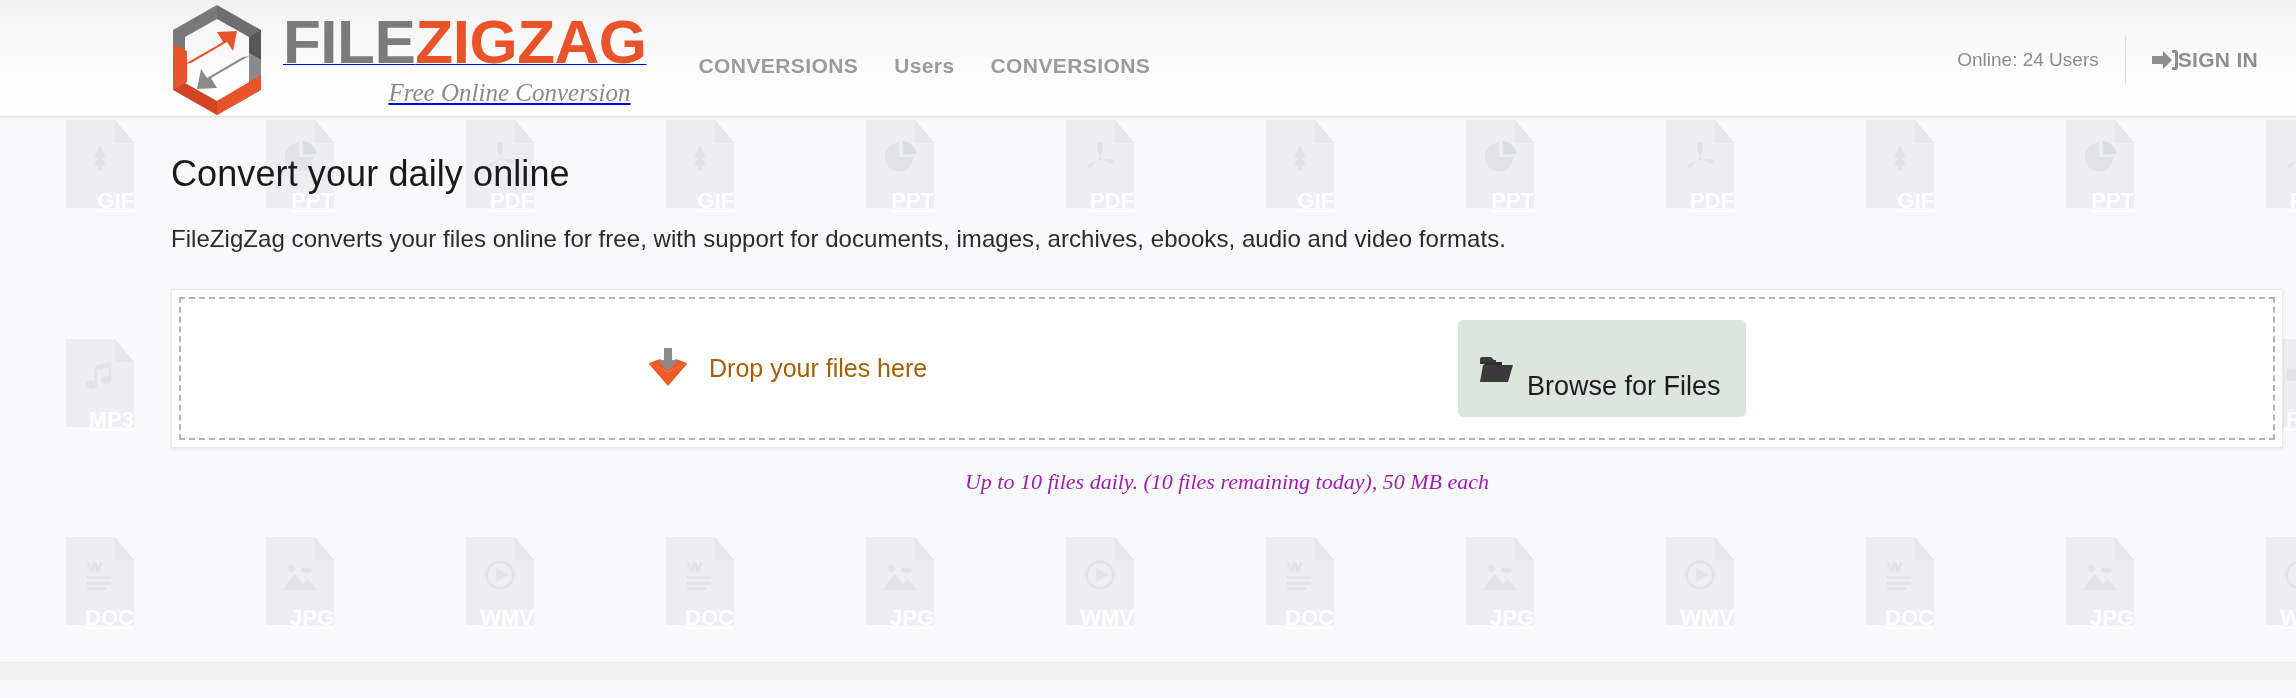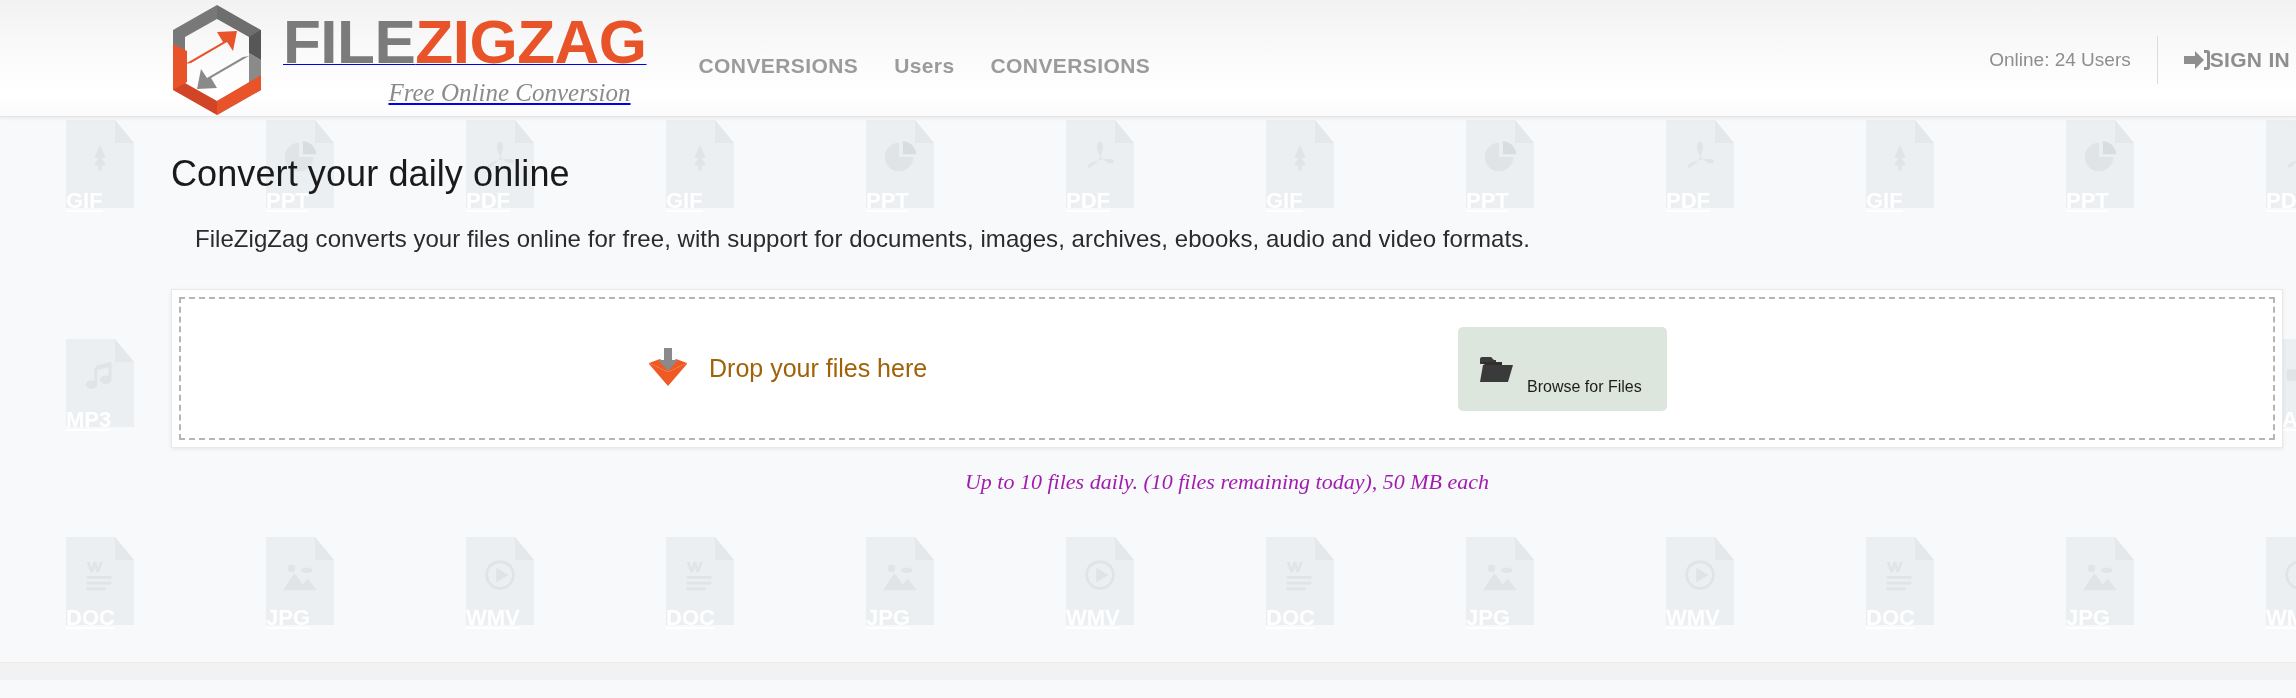--- a/index.html
+++ b/index.html
@@ -76,21 +76,21 @@
     letter-spacing: 0.4px;
     text-decoration: none;
     cursor: pointer;
   }
 
   .header-right {
     margin-left: auto;
     display: flex;
     align-items: center;
     height: 100%;
-    margin-right: 6px;
+    margin-right: 38px;
     margin-top: 4px;
   }
 
   .online-users {
     color: #8e8e8e;
     font-size: 19px;
     padding-right: 26px;
     border-right: 1px solid #dcdcdc;
     height: 48px;
     display: flex;
@@ -155,21 +155,21 @@
     position: absolute;
     right: 0; top: 0;
     width: 28%; height: 26%;
     background: #e4e8ea;
     clip-path: polygon(0 0, 100% 100%, 0 100%);
   }
   .wm-label {
     position: absolute;
     bottom: -4px;
     left: 0; right: 0;
-    text-align: left;
+    text-align: right;
     font-size: 22px;
     font-weight: bold;
     color: #ffffff;
     letter-spacing: 0px;
     line-height: 1;
     text-decoration: underline;
   }
   .wm-glyph {
     position: absolute;
     left: 0; right: 0; top: 14px;
@@ -194,21 +194,20 @@
     color: #1a1a1a;
     font-weight: normal;
     letter-spacing: 0.1px;
   }
 
   .page-desc {
     margin-top: 30px;
     font-size: 24px;
     color: #2b2b2b;
     letter-spacing: 0.05px;
-    margin-left: 24px;
   }
 
   
   .drop-panel {
     margin-top: 36px;
     margin-right: 10px;
     width: 2112px;
     height: 159px;
     background: #ffffff;
     border: 1px solid #e9e9e9;
@@ -244,21 +243,21 @@
     display: flex;
     align-items: center;
     gap: 14px;
     background: #dde6dc;
     border: none;
     border-radius: 5px;
     padding: 15px 25px 15px 21px;
     cursor: pointer;
     font-family: "Liberation Sans", sans-serif;
   }
-  .browse-label { font-size: 16px; color: #1c1c1c; margin-top: 36px; }
+  .browse-label { font-size: 27px; color: #1c1c1c; margin-top: 36px; }
   .folder-icon { width: 34px; height: 28px; position: relative; display: block; }
 
   .limit-note {
     margin-top: 21px;
     width: 2112px;
     text-align: center;
     font-family: "Liberation Serif", serif;
     font-style: italic;
     font-size: 22px;
     color: #a21caf;

